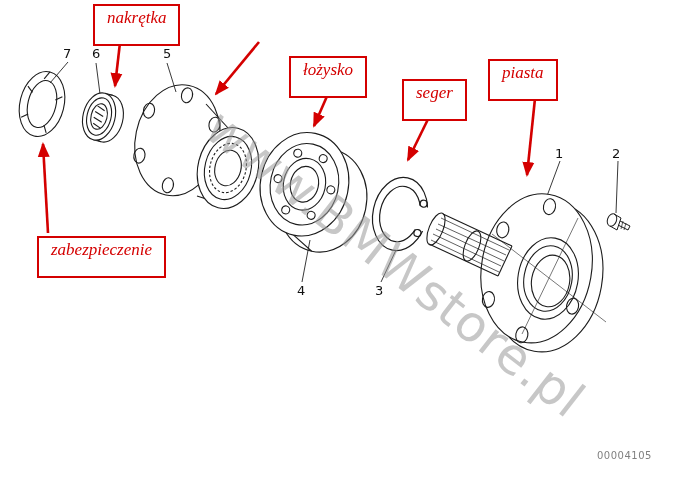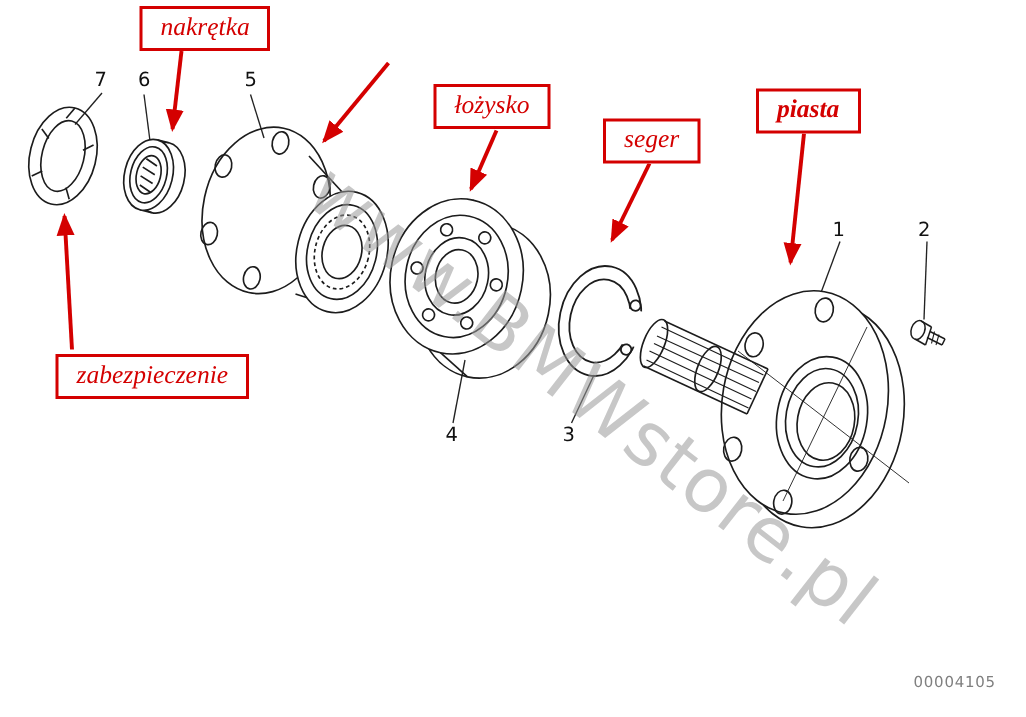--- a/index.html
+++ b/index.html
@@ -11,31 +11,30 @@
     position:absolute; left:230px; top:98px;
     font-size:50px; color:#9a9a9a; opacity:0.55;
     transform:rotate(38deg); transform-origin:0 0;
     letter-spacing:1px; white-space:nowrap; pointer-events:none;
     font-family:"DejaVu Sans", sans-serif;
   }
   .label {
     position:absolute;
     border:2px solid #d40000; background:#ffffff; color:#d40000;
     font-family:"Liberation Serif", serif; font-style:italic;
-    font-size:17px; line-height:1.1; padding:3px 12px 4px; white-space:nowrap;
+    font-size:17px; line-height:1.1; padding:3px 12px 16px; white-space:nowrap;
   }
   .partnum {
     position:absolute; font-size:13px; color:#111;
     font-family:"DejaVu Sans", sans-serif;
   }
   .code {
     position:absolute; left:597px; top:450px;
     font-size:10px; color:#808080; letter-spacing:0.5px;
     font-family:"DejaVu Sans", sans-serif;
-    margin-left:12px;
   }
 </style>
 </head>
 <body>
 
 <div class="canvas">
 
   <svg class="svg-abs" width="684" height="478" viewBox="0 0 684 478">
     <defs>
       <marker id="ah" markerUnits="userSpaceOnUse" markerWidth="15" markerHeight="13" refX="13" refY="6.5" orient="auto">
@@ -178,21 +177,21 @@
 
   <div class="label" style="left:93px; top:4px;">
     <span>nakrętka</span>
   </div>
   <div class="label" style="left:289px; top:56px;">
     <span>łożysko</span>
   </div>
   <div class="label" style="left:402px; top:79px;">
     <span>seger</span>
   </div>
-  <div class="label" style="left:504px; top:59px;font-weight:bold;">
+  <div class="label" style="left:488px; top:59px;">
     <span>piasta</span>
   </div>
   <div class="label" style="left:8px; top:236px;margin-left:29px;">
     <span>zabezpieczenie</span>
   </div>
 
   <div class="partnum" style="left:63px;  top:46px;">7</div>
   <div class="partnum" style="left:92px;  top:46px;">6</div>
   <div class="partnum" style="left:163px; top:46px;">5</div>
   <div class="partnum" style="left:297px; top:283px;">4</div>

